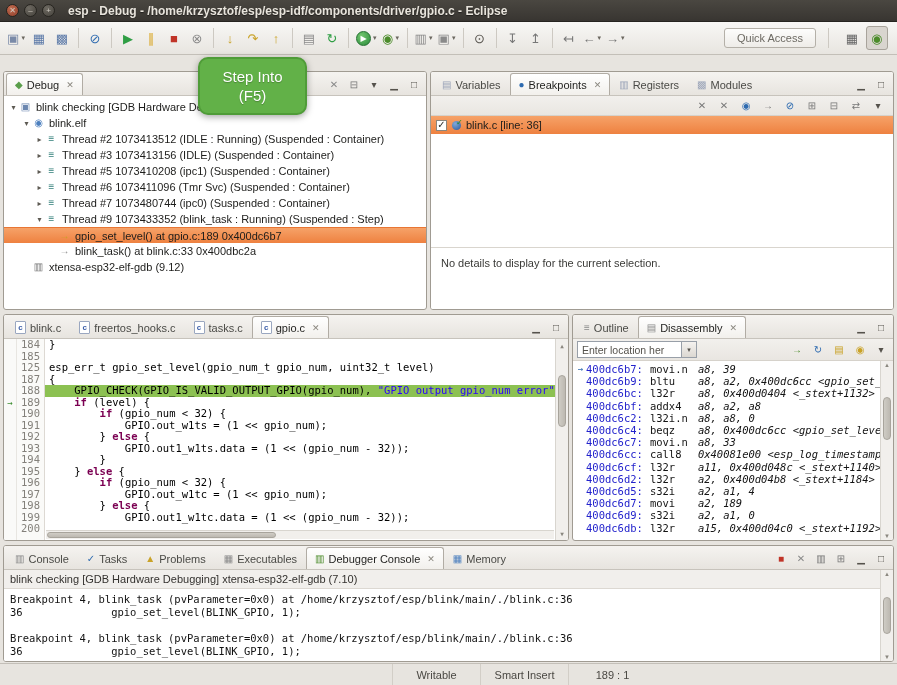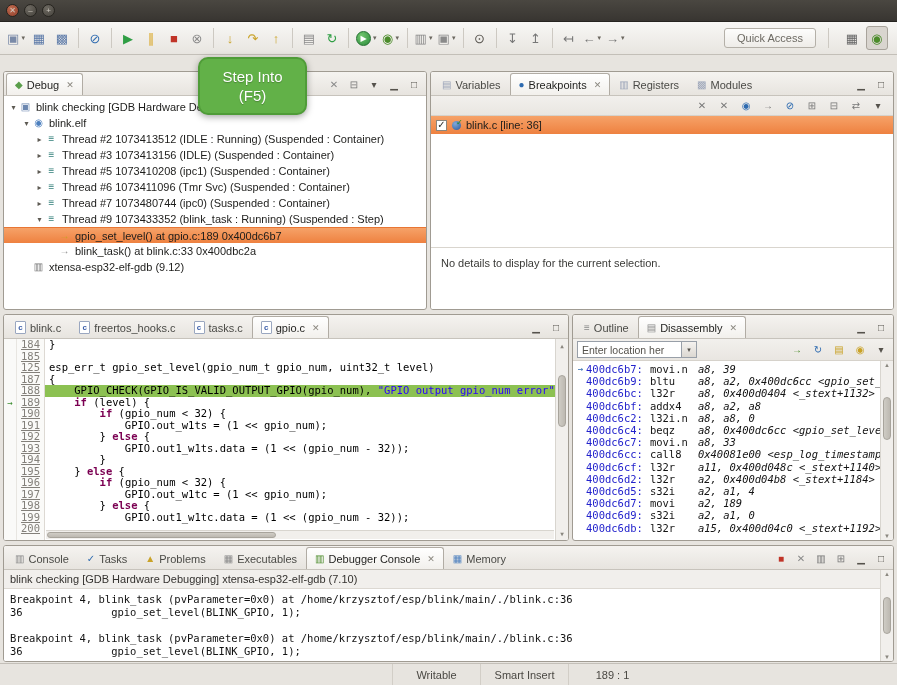--- a/index.html
+++ b/index.html
@@ -138,21 +138,21 @@
   
   .editor-body {
     flex:1; display:flex; background:#fff; position:relative; overflow:hidden;
     font-family:"DejaVu Sans Mono", monospace; font-size:10.5px; line-height:11.5px;
   }
   .gutter-markers { width:13px; flex:none; background:#fafaf8; border-right:1px solid #e8e6e1; position:relative; }
   .gmark { height:11.5px; text-align:center; }
   .curline-arrow { font-size:9px; color:#3c8d2f; line-height:11.5px; }
   .gutter-nums {
     width:28px; flex:none; background:#fafaf8; border-right:1px solid #ddd9d3;
-    color:#83807a; text-align:right; padding-right:4px;text-decoration:underline;
+    color:#83807a; text-align:right; padding-right:4px;
   }
   .gnum { height:11.5px; }
   .code { flex:1; overflow:hidden; padding-left:4px; }
   .cline { height:11.5px; white-space:pre; color:#000; }
   .cline.hl { background:#8cc152; margin-left:-4px; padding-left:4px; }
   .kw { color:#7b0052; font-weight:bold; }
   .str { color:#2a00ff; }
 
   
   .vsb {
@@ -221,20 +221,21 @@
     display:flex; align-items:center; justify-content:center; white-space:nowrap;
   }
 </style>
 </head>
 <body>
 
 <div class="titlebar">
   <span class="winbtn close">✕</span>
   <span class="winbtn">–</span>
   <span class="winbtn">+</span>
+  <span class="title-text">esp - Debug - /home/krzysztof/esp/esp-idf/components/driver/gpio.c - Eclipse</span>
 </div>
 
 <div class="toolbar">
   <div class="tb-items">
       <div class="tbtn">
         <span class="tglyph" style="color: rgb(122, 138, 168);">▣</span>
         <span class="tdrop">▾</span>
       </div>
       <div class="tbtn">
         <span class="tglyph" style="color: rgb(91, 121, 168);">▦</span>

